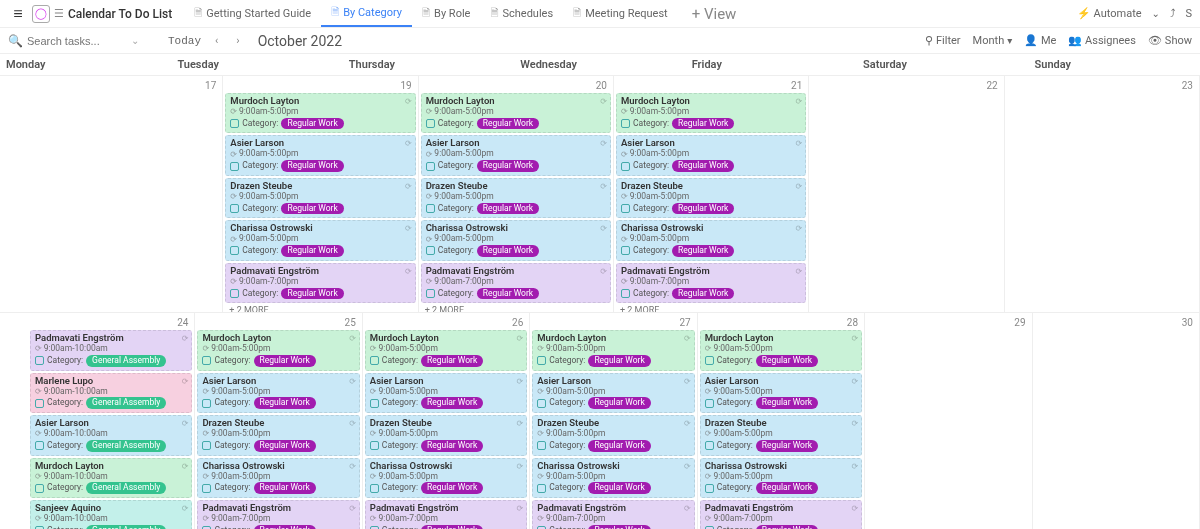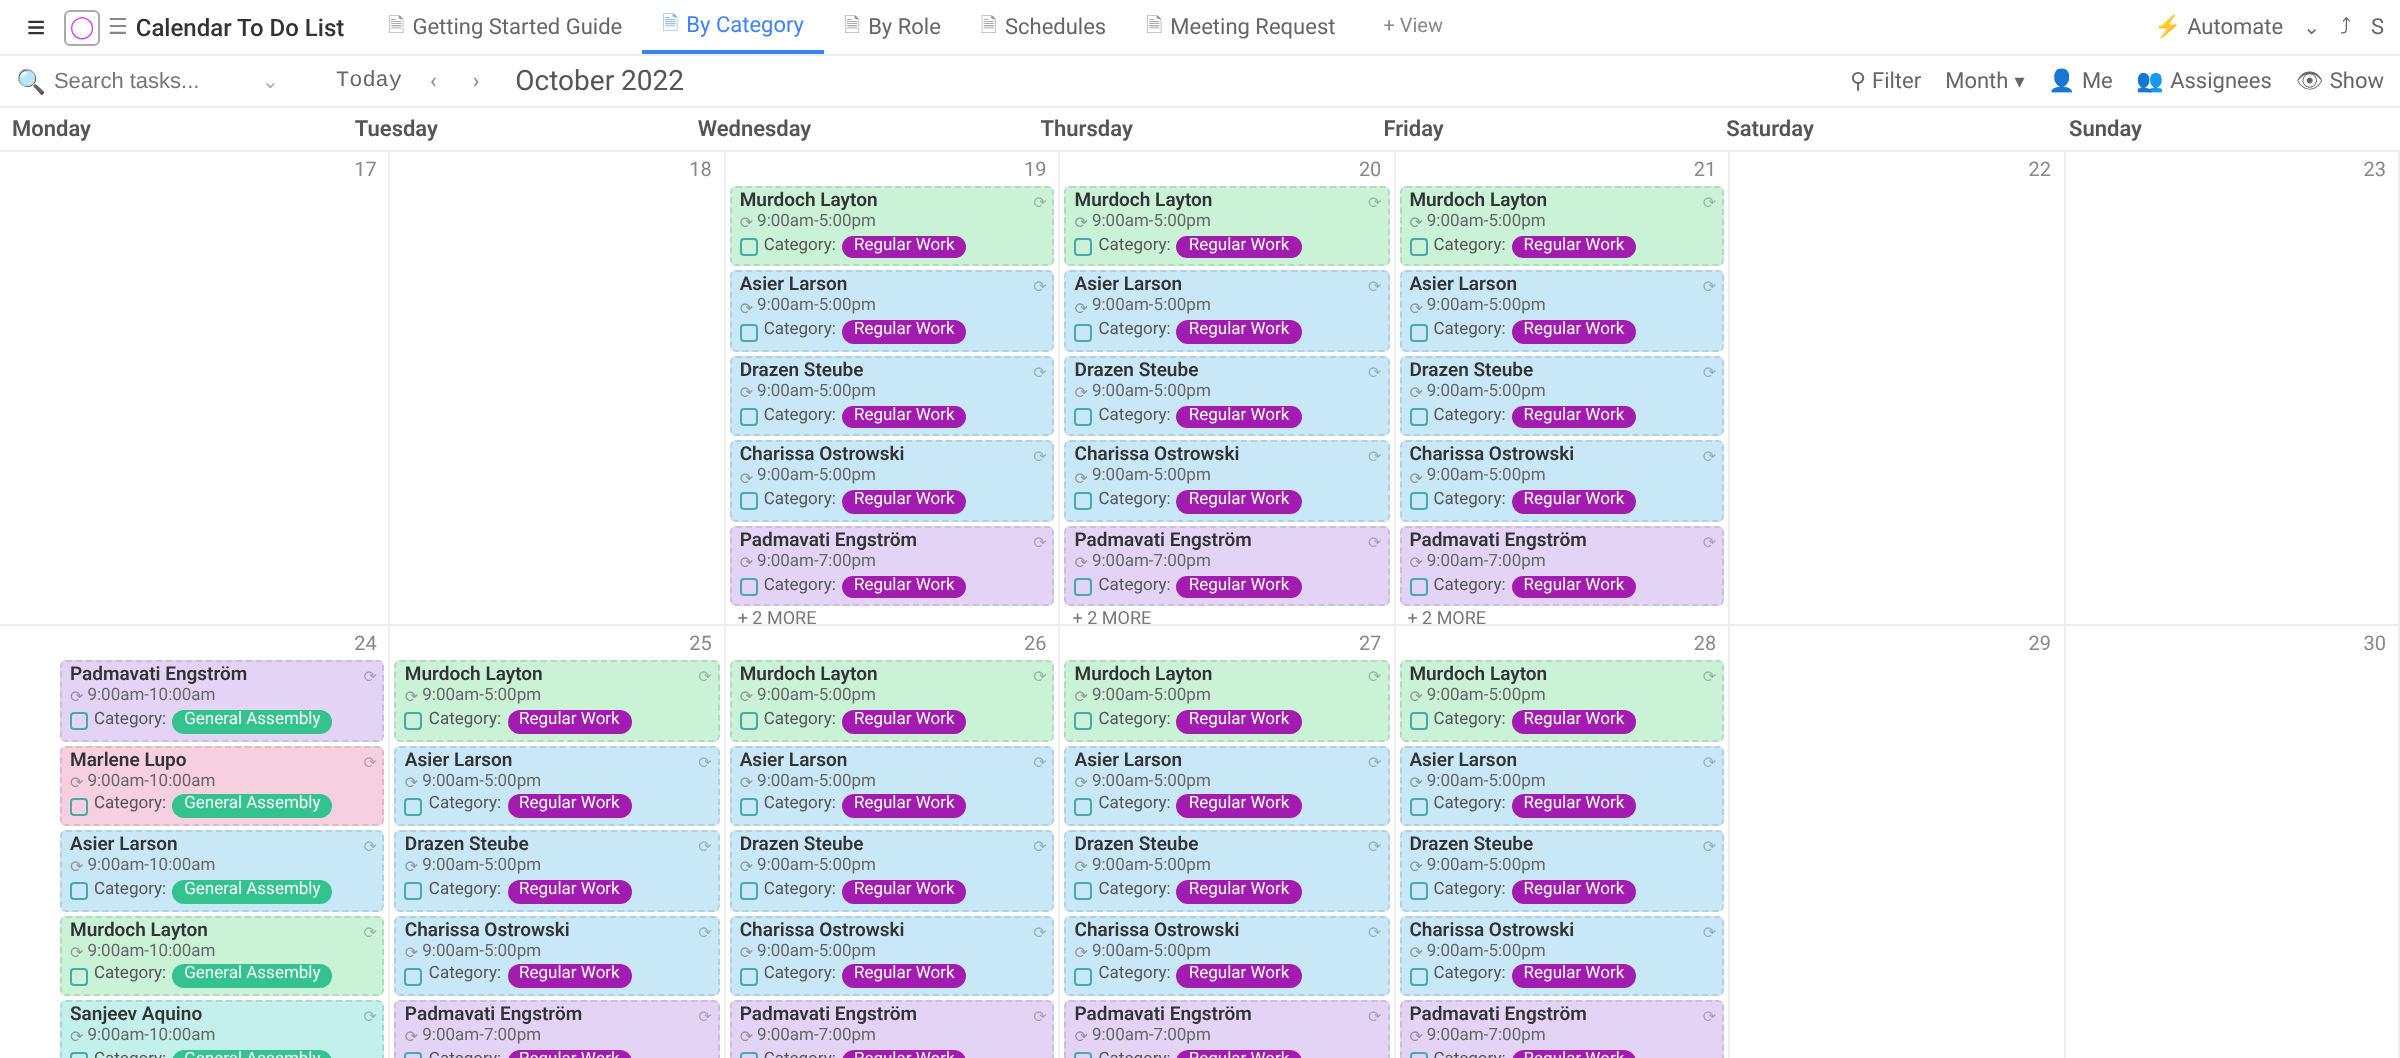--- a/index.html
+++ b/index.html
@@ -6,21 +6,21 @@
   body { font-family: -apple-system, BlinkMacSystemFont, "Segoe UI", Roboto, sans-serif; font-size: 12px; color: #333; background: #fff; width: 1200px; height: 529px; overflow: hidden; }
   .topbar { display: flex; align-items: center; height: 28px; border-bottom: 1px solid #eee; padding: 0 8px; gap: 4px; }
   .menu-icon { width: 20px; text-align: center; cursor: pointer; font-size: 16px; }
   .logo { width: 18px; height: 18px; border: 1px solid #aaa; border-radius: 3px; display: flex; align-items: center; justify-content: center; color: #d946ef; font-size: 11px; }
   .title-block { display: flex; align-items: center; gap: 4px; font-weight: 500; margin-right: 8px; }
   .title-icon { color: #888; font-size: 11px; }
   .tabs { display: flex; align-items: center; height: 100%; }
   .tab { display: flex; align-items: center; gap: 4px; padding: 0 10px; height: 100%; color: #666; cursor: pointer; font-size: 11px; }
   .tab.active { color: #3b82f6; border-bottom: 2px solid #3b82f6; }
   .tab .ticon { font-size: 10px; opacity: .7; }
-  .addview { color: #888; font-size: 10px; cursor: pointer; padding: 0 10px; }
+  .addview { color: #888; font-size: 15px; cursor: pointer; padding: 0 10px; }
   .spacer { flex: 1; }
   .right-top { display: flex; align-items: center; gap: 10px; color: #666; font-size: 11px; }
   .chev { font-size: 10px; }
   .subbar { display: flex; align-items: center; height: 26px; border-bottom: 1px solid #eee; padding: 0 8px; gap: 10px; }
   .search { display: flex; align-items: center; color: #aaa; gap: 4px; flex: 0 0 150px; }
   .search input { border: none; outline: none; font-size: 11px; color: #888; width: 100px; }
   .today { color: #666; font-size: 11px; cursor: pointer; font-family: Liberation Mono, monospace; }
   .nav-arrow { color: #888; cursor: pointer; padding: 0 4px; font-size: 11px; }
   .month-label { font-size: 14px; color: #555; margin-left: 4px; }
   .right-sub { display: flex; align-items: center; gap: 12px; color: #666; font-size: 11px; margin-left: auto; }
@@ -129,37 +129,33 @@
         <span>👁</span>
         <span>Show</span>
       </span>
   </div>
 </div>
 
 <div class="calendar">
   <div class="dayheaders" id="dayheaders">
       <div class="dayheader">Monday</div>
       <div class="dayheader">Tuesday</div>
+      <div class="dayheader">Thursday</div>
       <div class="dayheader">Wednesday</div>
-      <div class="dayheader">Thursday</div>
       <div class="dayheader">Friday</div>
       <div class="dayheader">Saturday</div>
       <div class="dayheader">Sunday</div>
     </div>
   <div class="weeks" id="weeks">
       <div class="week">
         <div class="daycell">
           <div class="datenum">17</div>
           <div class="events"></div>
         </div>
         <div class="daycell">
-          <div class="datenum">18</div>
-          <div class="events"></div>
-        </div>
-        <div class="daycell">
           <div class="datenum">19</div>
           <div class="events">
             <div class="event green">
               <span class="ev-flag">⟳</span>
               <div class="ev-name">Murdoch Layton</div>
               <div class="ev-time">9:00am-5:00pm</div>
               <div class="ev-cat">
                 <span class="sq"></span>
                 <span class="ev-cat-label">Category:</span>
                 <span class="tag regular">Regular Work</span>

